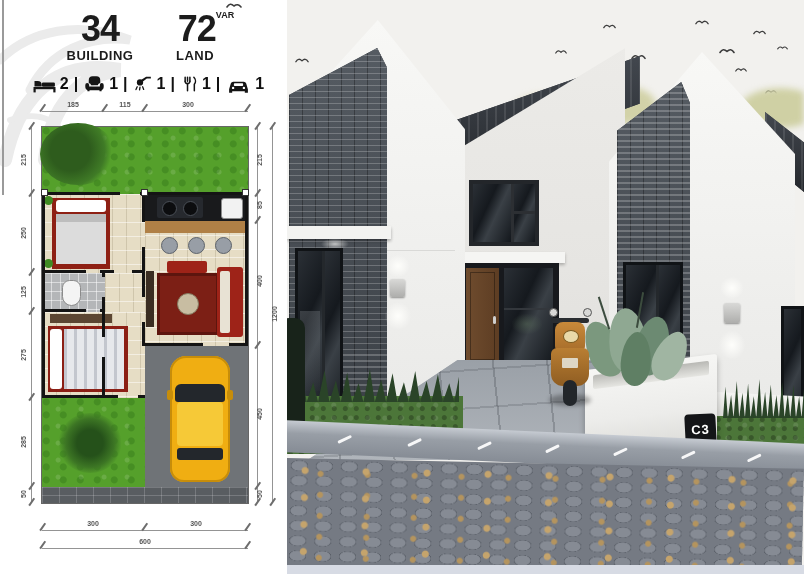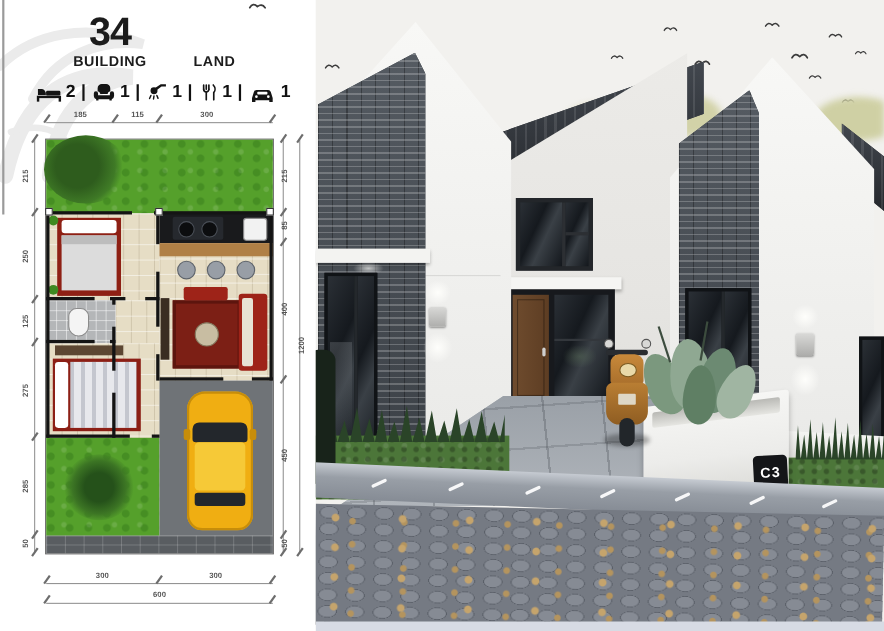--- a/index.html
+++ b/index.html
@@ -78,20 +78,23 @@
         <path d="M10 120 C 40 110, 60 120, 70 145" stroke-width="6"></path>
       </g>
     </svg>
     <div class="abs" style="left:2px;top:0;width:1.5px;height:195px;background:#9a9a9a;"></div>
     <svg class="abs" style="left:226px;top:1px;" width="16" height="8" viewBox="0 0 16 8">
         <path class="bird" d="M1 6 Q4 1 8 5 M8 5 Q12 2 15 6"></path>
       </svg>
 
     <div class="abs bignum" style="left:45px;top:8px;width:110px;text-align:center;">34</div>
     <div class="abs biglab" style="left:45px;top:48px;width:110px;">BUILDING</div>
+    <div class="abs bignum" style="left:150px;top:8px;width:112px;">
+      <span>72</span><span class="sup">VAR</span>
+    </div>
     <div class="abs biglab" style="left:140px;top:48px;width:110px;">LAND</div>
 
     <div class="abs" style="left:40px;top:70px;width:216px;height:28px;display:flex;align-items:center;justify-content:center;gap:4px;">
       <span class="amen">
         <svg width="25" height="20" viewBox="0 0 24 20" fill="#141414">
             <rect x="1" y="13" width="22" height="2.2"></rect>
             <rect x="1" y="15" width="2.2" height="3.4"></rect>
             <rect x="20.8" y="15" width="2.2" height="3.4"></rect>
             <path d="M2 12.4V7h3.2a4 4 0 0 1 4 4v1.4z"></path>
             <rect x="9.4" y="8.6" width="13" height="4.2" rx="1.2"></rect>

